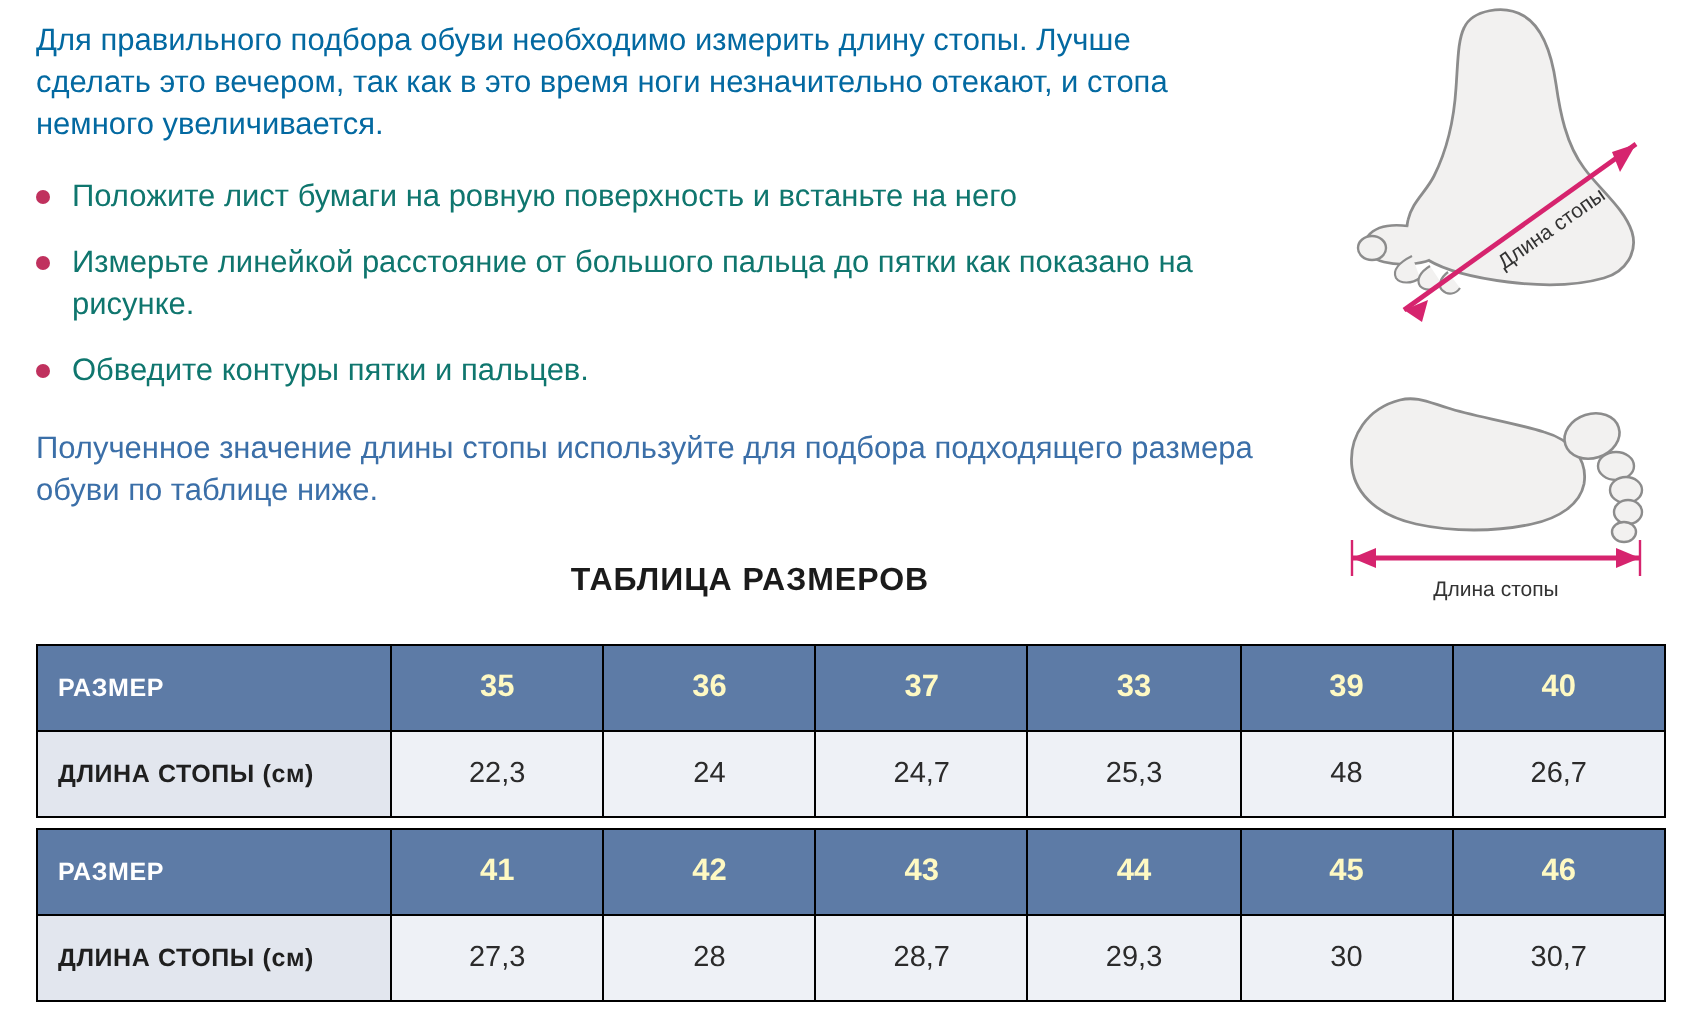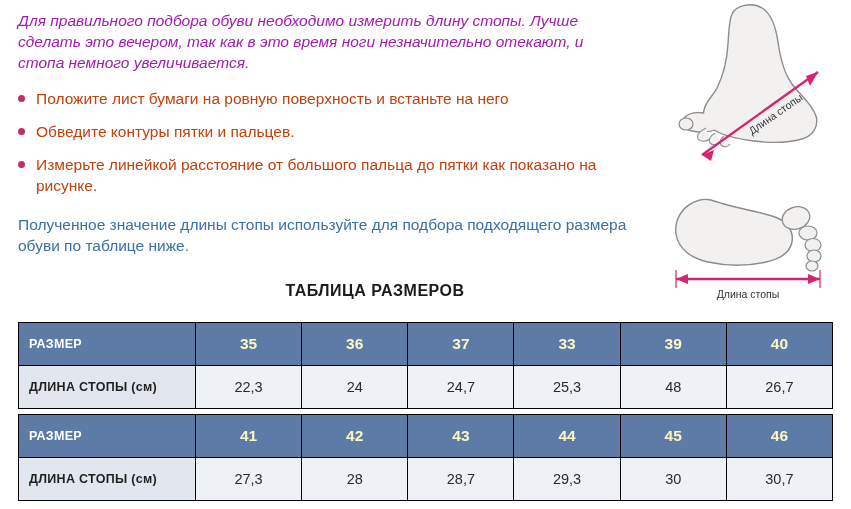--- a/index.html
+++ b/index.html
@@ -25,36 +25,35 @@
   .intro {
     position: absolute;
     left: 18px;
     top: 10px;
     width: 600px;
   }
   .intro p {
     margin: 0;
     font-size: 15.5px;
     line-height: 21px;
-    color: #a21caf;
-    font-style: italic;
+    color: #0369a1;
   }
   .bullets {
     position: absolute;
     left: 18px;
     top: 88px;
     width: 600px;
   }
   .bullet {
     position: relative;
     padding-left: 18px;
     margin-bottom: 12px;
     font-size: 15.5px;
     line-height: 21px;
-    color: #c2410c;
+    color: #0f766e;
   }
   .bullet .dot {
     position: absolute;
     left: 0px;
     top: 7px;
     width: 7px;
     height: 7px;
     border-radius: 50%;
     background: #c0315e;
   }
@@ -159,25 +158,25 @@
     <p>Для правильного подбора обуви необходимо измерить длину стопы. Лучше сделать это вечером, так как в это время ноги незначительно отекают, и стопа немного увеличивается.</p>
   </div>
 
   <div class="bullets">
     <div class="bullet">
       <span class="dot"></span>
       <span>Положите лист бумаги на ровную поверхность и встаньте на него</span>
     </div>
     <div class="bullet">
       <span class="dot"></span>
-      <span>Обведите контуры пятки и пальцев.</span>
+      <span>Измерьте линейкой расстояние от большого пальца до пятки как показано на рисунке.</span>
     </div>
     <div class="bullet">
       <span class="dot"></span>
-      <span>Измерьте линейкой расстояние от большого пальца до пятки как показано на рисунке.</span>
+      <span>Обведите контуры пятки и пальцев.</span>
     </div>
   </div>
 
   <div class="note">Полученное значение длины стопы используйте для подбора подходящего размера обуви по таблице ниже.</div>
 
   <div class="table-title">ТАБЛИЦА РАЗМЕРОВ</div>
 
   <table class="size-table first">
     <tbody>
         <tr>

